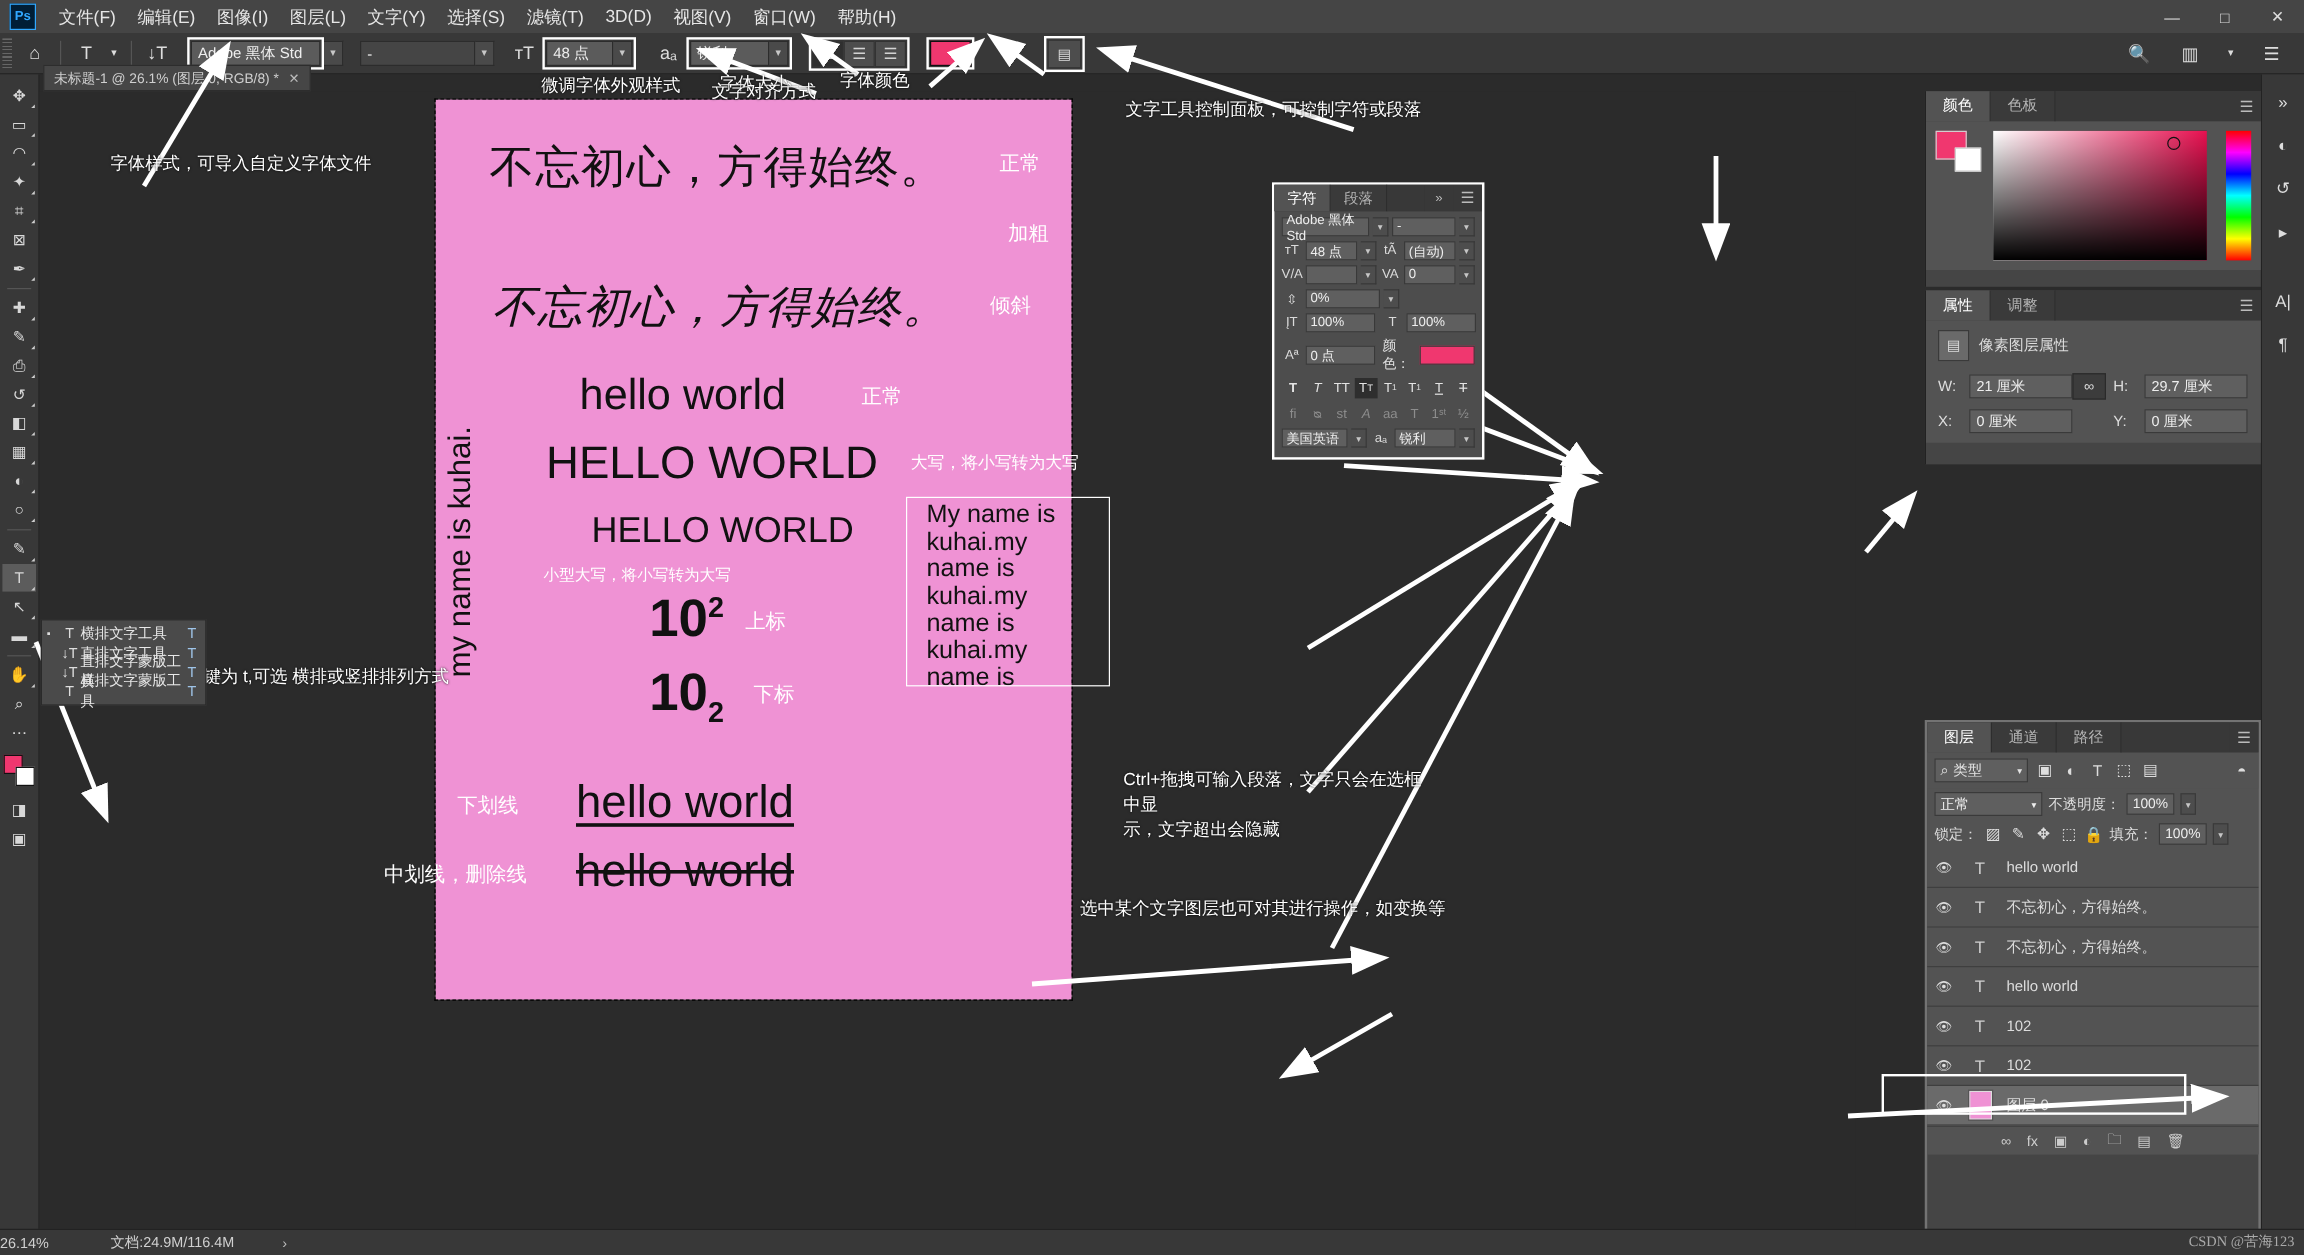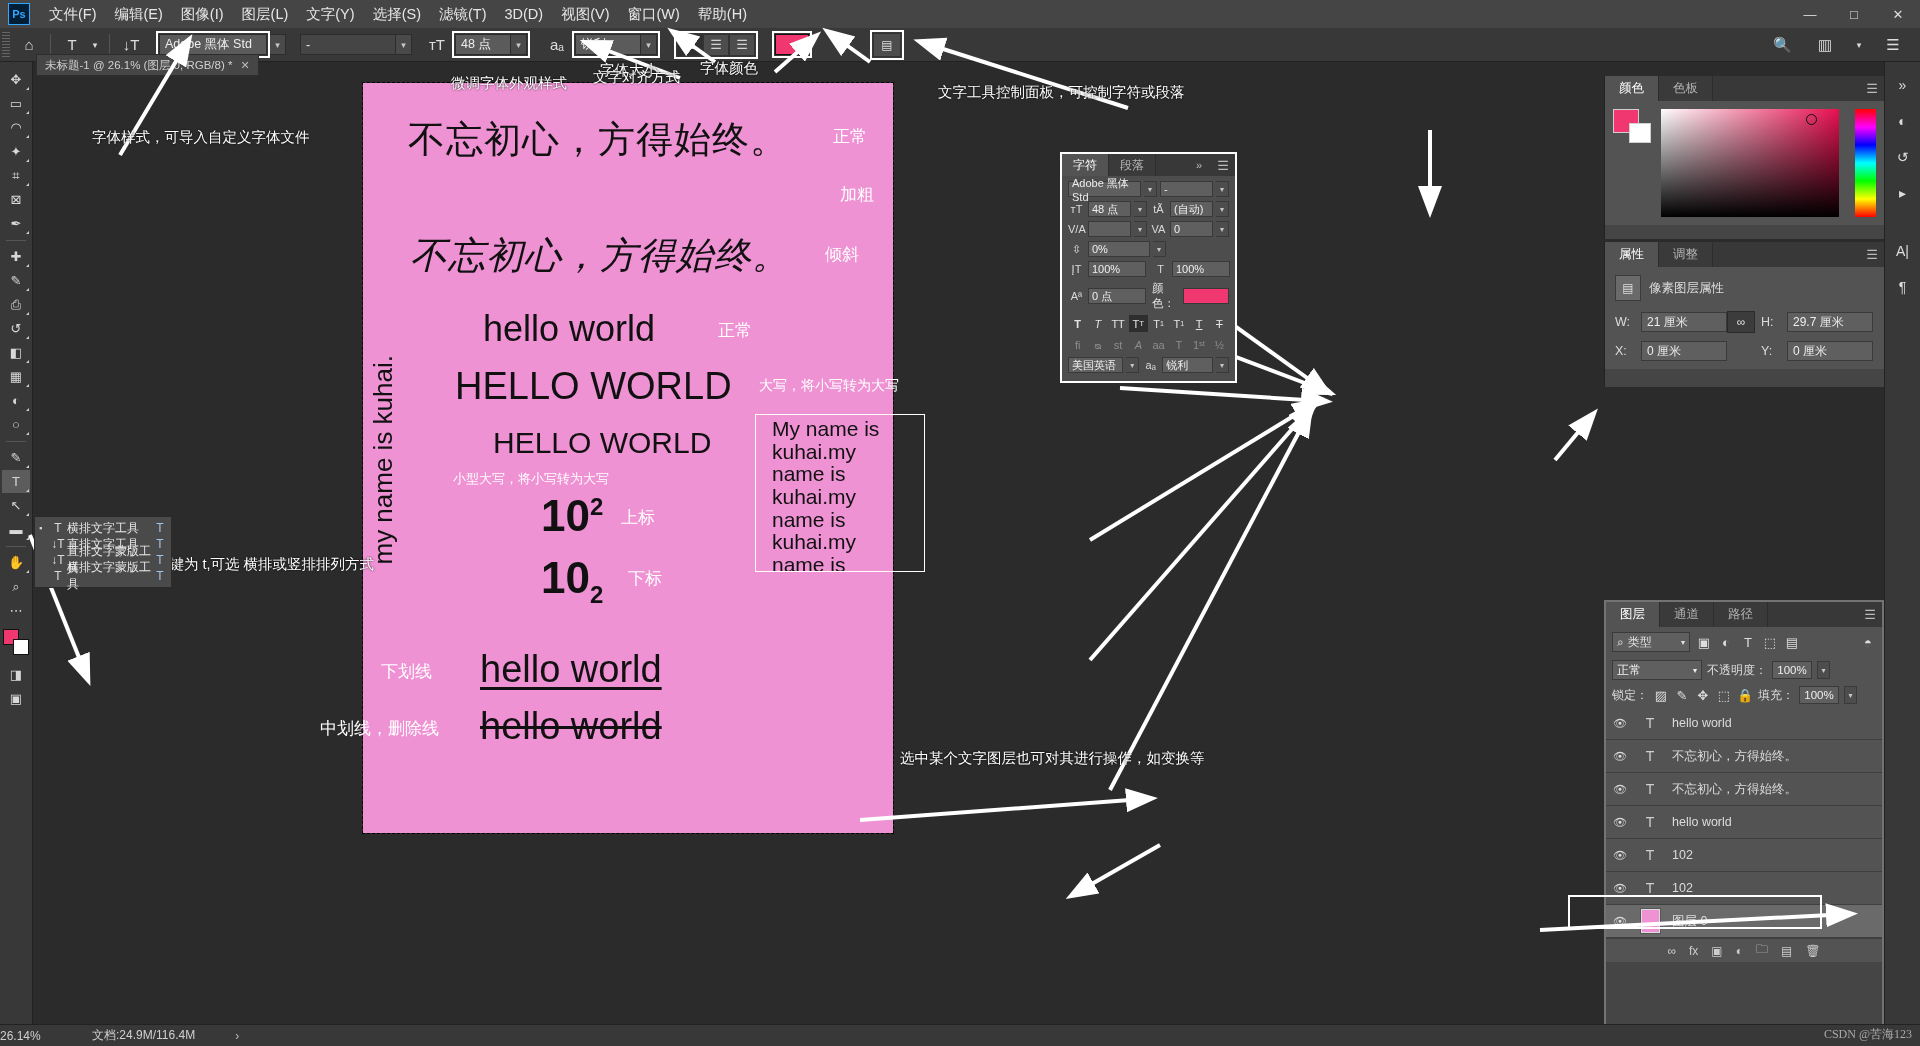--- a/index.html
+++ b/index.html
@@ -424,25 +424,27 @@
       <path d="M860,820 L1130,800"></path>
       <path d="M1160,845 L1090,885"></path>
       <path d="M1555,460 L1580,430"></path>
       <path d="M1540,930 L1830,915"></path>
       <path d="M30,535 L80,660"></path>
     </g>
   </svg>
 
   <div class="anno" style="left:92px;top:127px">字体样式，可导入自定义字体文件</div>
   <div class="anno" style="left:600px;top:60px">字体大小</div>
-  <div class="anno" style="left:451px;top:73px">微调字体外观样式</div>
+  <div class="anno" style="left:451px;top:62px">微调字体外观样式</div>
   <div class="anno" style="left:593px;top:67px">文字对齐方式</div>
   <div class="anno" style="left:700px;top:58px">字体颜色</div>
   <div class="anno" style="left:938px;top:82px">文字工具控制面板，可控制字符或段落</div>
   <div class="anno" style="left:68px;top:554px">文字工具，快捷键为 t,可选 横排或竖排排列方式</div>
+  <div class="anno" style="left:936px;top:640px;width:255px">Ctrl+拖拽可输入段落，文字只会在选框中显
+示，文字超出会隐藏</div>
   <div class="anno" style="left:900px;top:748px;width:330px">选中某个文字图层也可对其进行操作，如变换等</div>
 
   <div class="hl-rect" style="left:1568px;top:895px;width:254px;height:34px"></div>
 
   <div class="charpanel">
     <div class="panel-tabs" style="height:22px">
       <div class="ptab active" style="padding:0 11px;font-size:12px">字符</div>
       <div class="ptab" style="padding:0 11px;font-size:12px">段落</div>
       <div class="ptab-spacer"></div>
       <div class="ptab-menu" style="font-size:11px">»</div>

